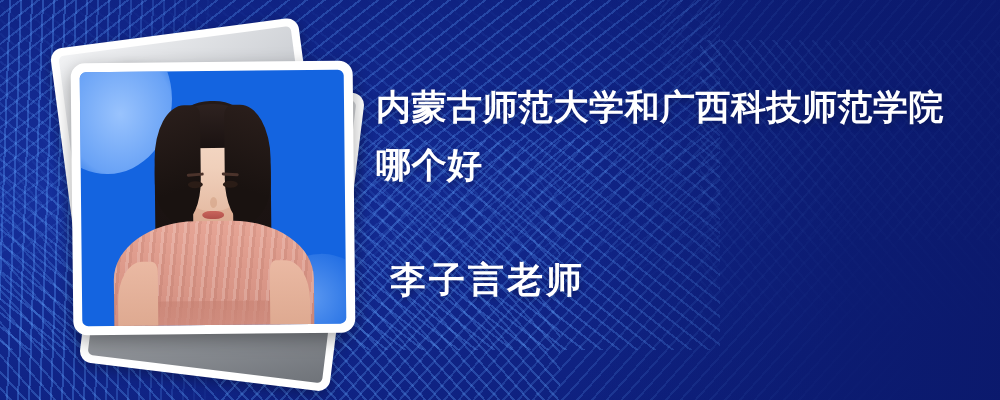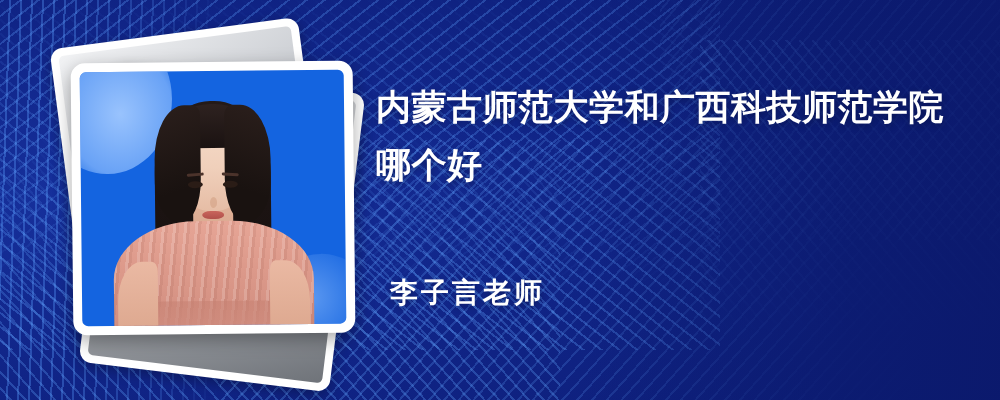--- a/index.html
+++ b/index.html
@@ -333,22 +333,22 @@
     width:580px;
     font-size:35px;
     font-weight:bold;
     line-height:1.66;
     letter-spacing:0.5px;
     color:#ffffff;
     text-shadow:0 2px 7px rgba(0,0,0,0.30);
   }
   #author-name {
     position:absolute;
-    left:14px; top:274px;
-    font-size:28px;
+    left:14px; top:256px;
+    font-size:36px;
     font-weight:bold;
     letter-spacing:3px;
     color:#ffffff;
     text-shadow:0 2px 6px rgba(0,0,0,0.30);
   }
   #author-role {
     position:absolute;
     left:0px; top:322px;
     font-size:20px;
     font-weight:normal;

